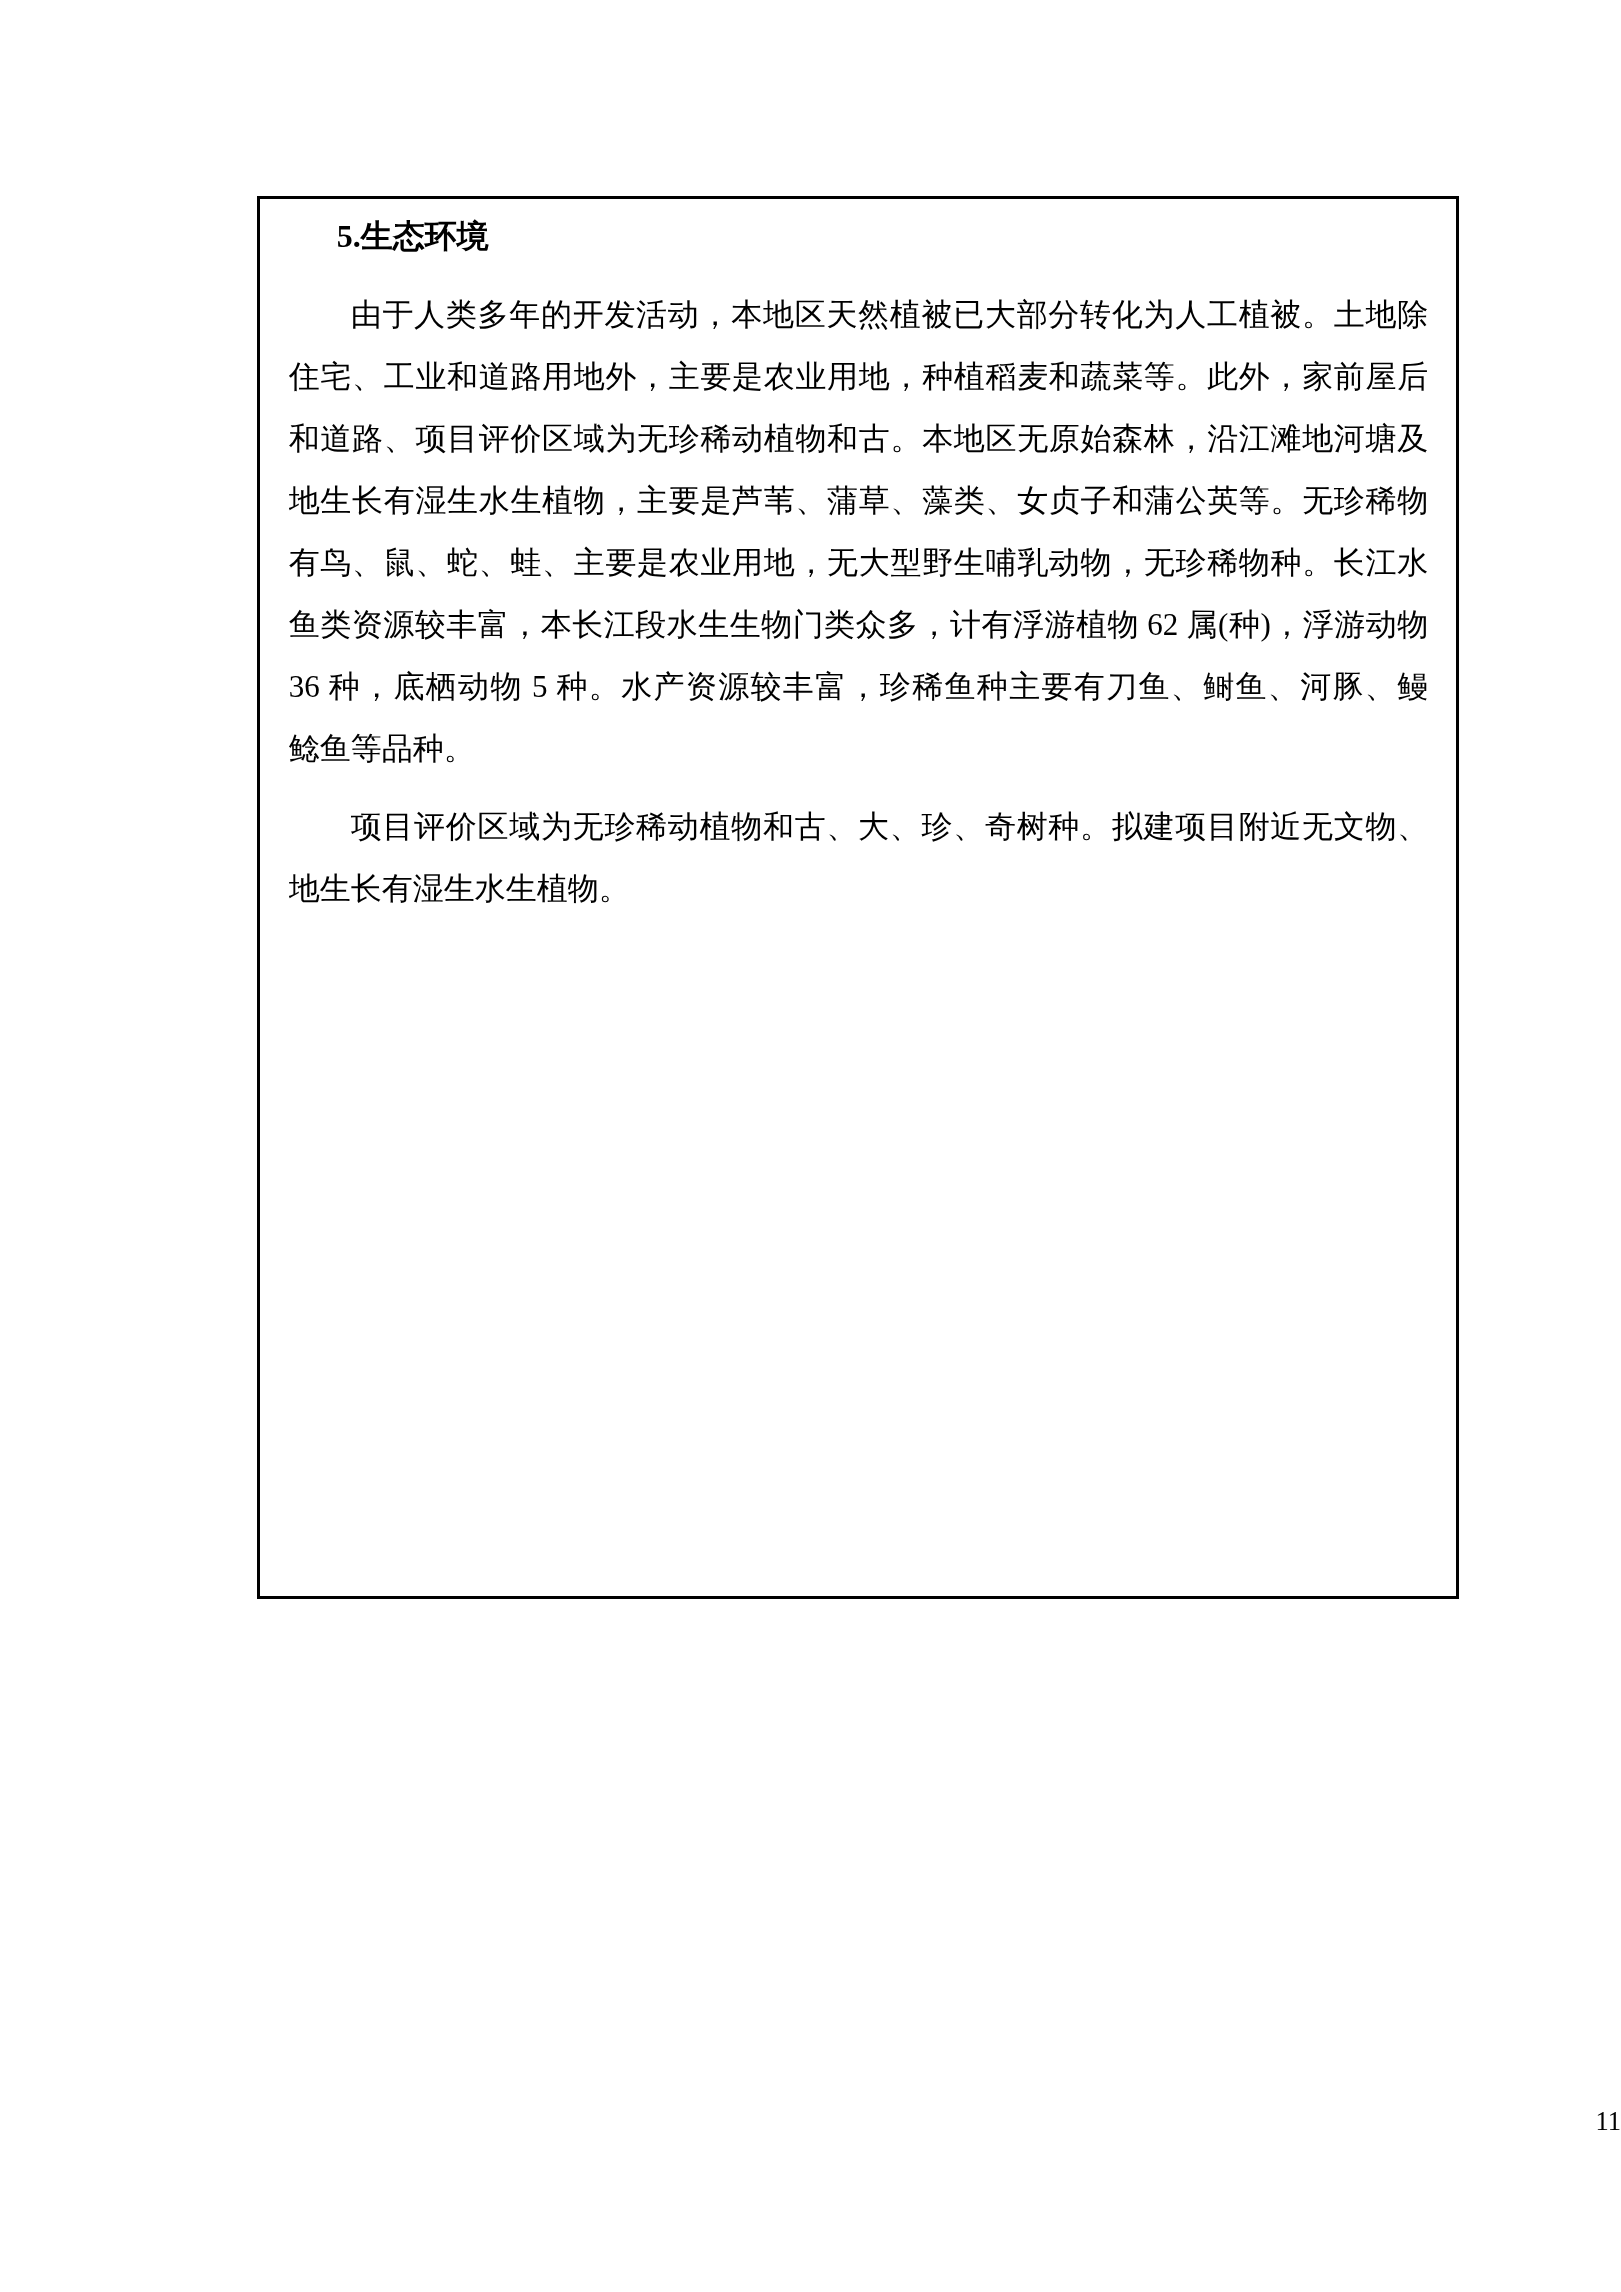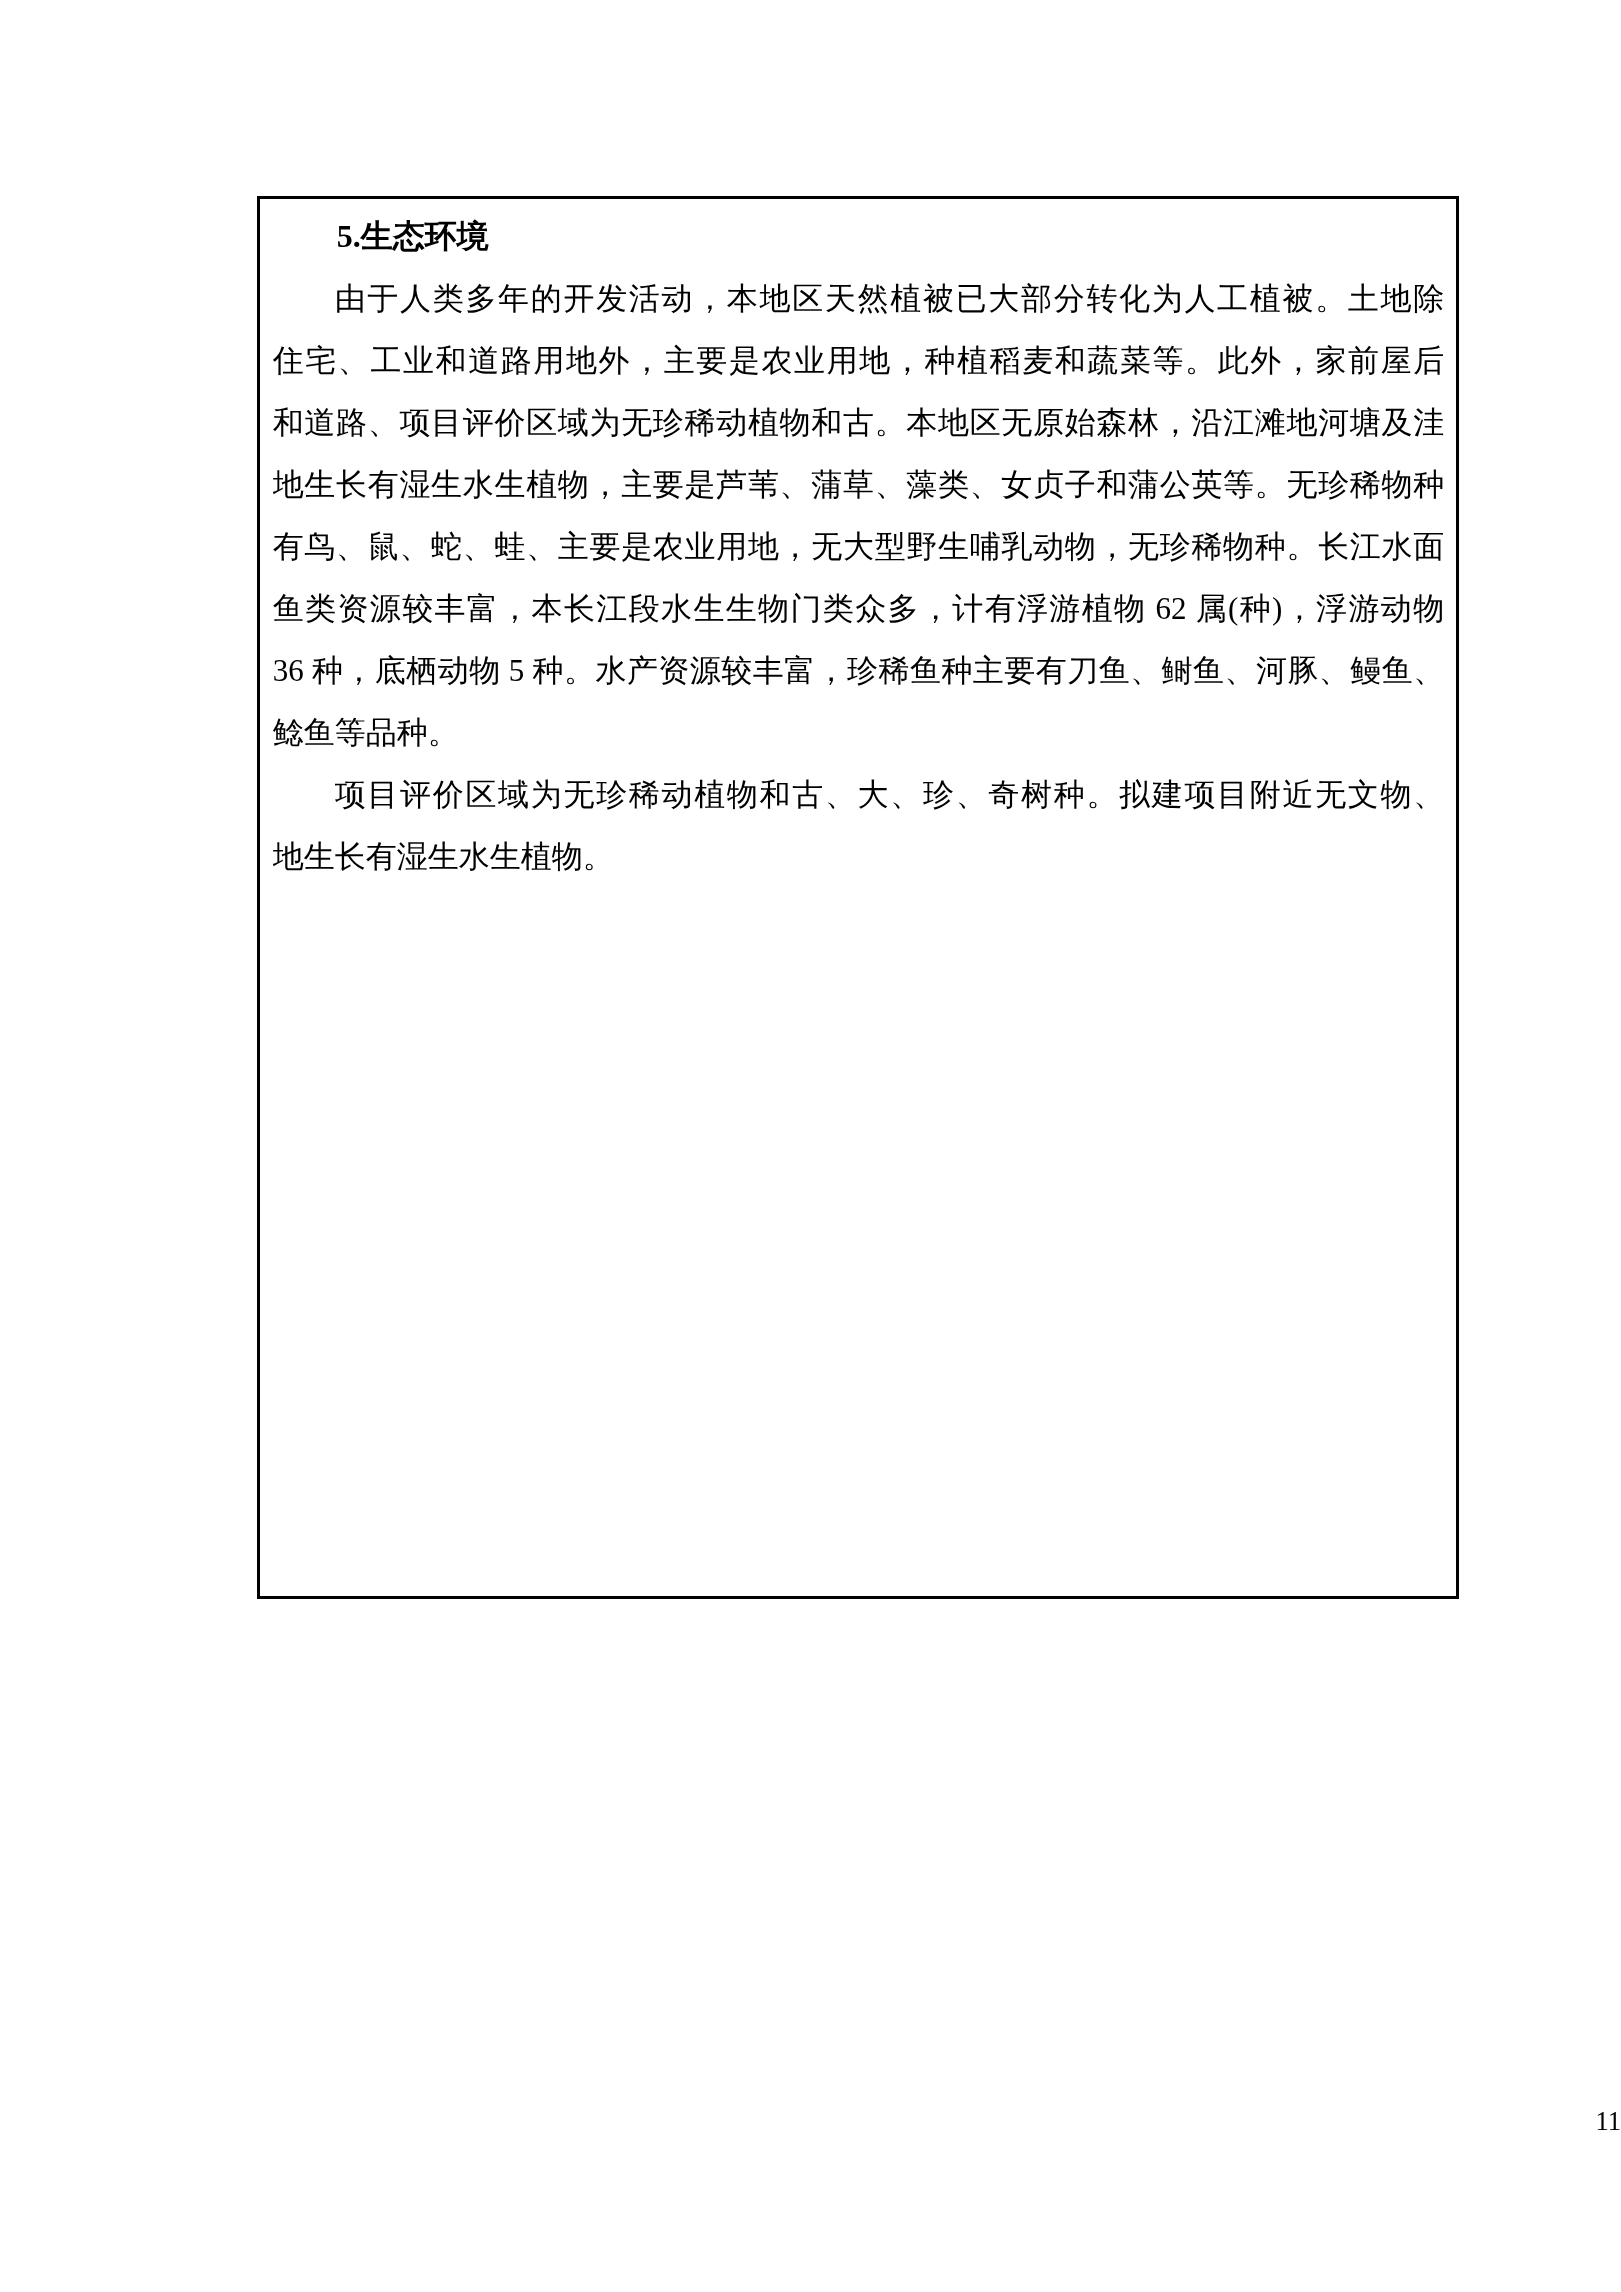--- a/index.html
+++ b/index.html
@@ -26,21 +26,21 @@
     overflow: hidden;
   }
   .section-heading {
     font-size: 32px;
     font-weight: bold;
     line-height: 63px;
     text-indent: 2em;
     white-space: nowrap;
   }
   .para {
-    margin: 0;
+    margin: 16px;
   }
   .line {
     font-size: 31px;
     line-height: 62px;
     text-align: justify;
     text-align-last: justify;
     text-justify: inter-ideograph;
     height: 62px;
     overflow: hidden;
   }

